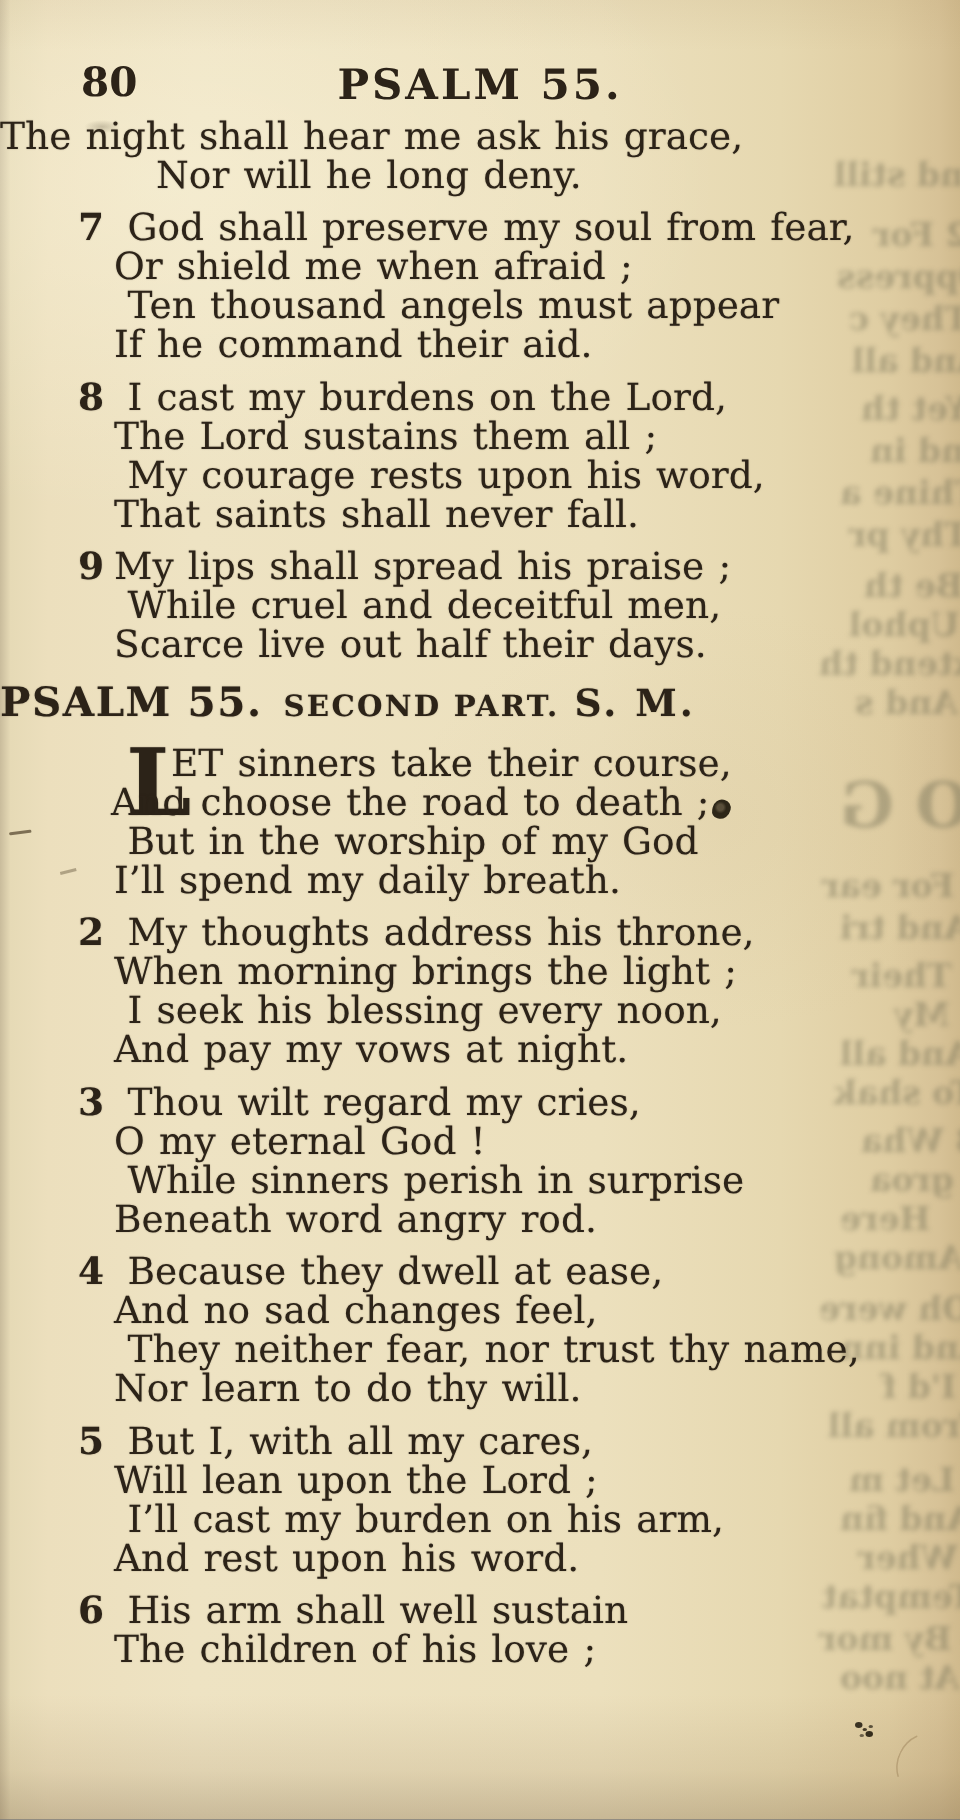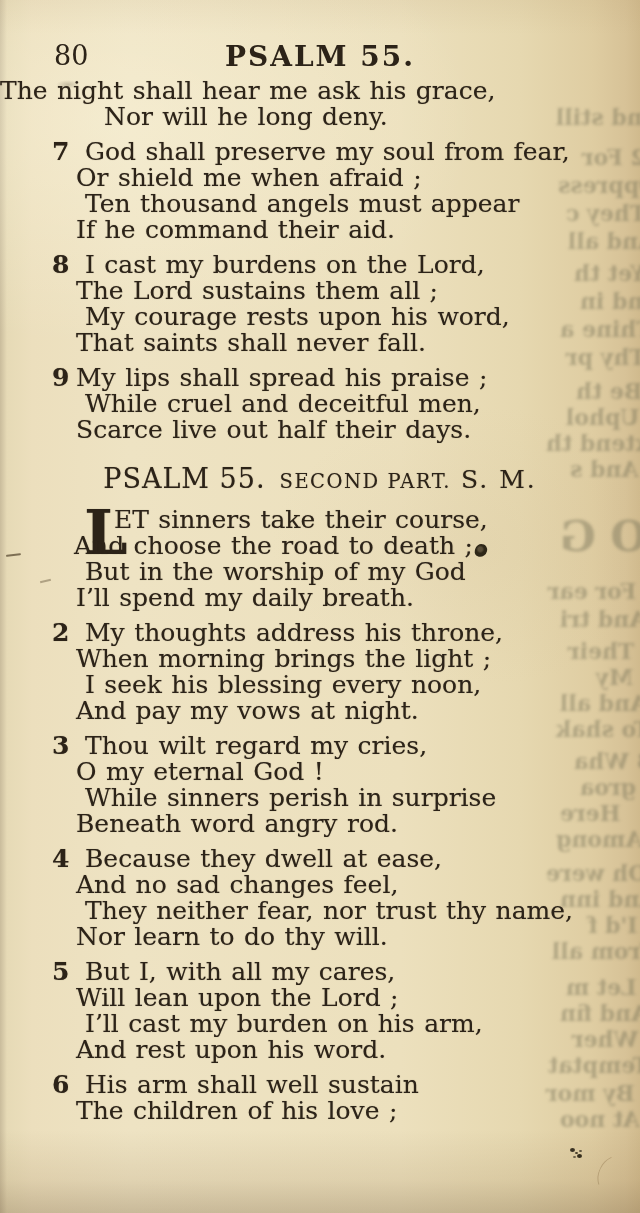--- a/index.html
+++ b/index.html
@@ -6,31 +6,31 @@
   .page{
     position:relative;width:640px;height:1213px;overflow:hidden;
     font-family:"DejaVu Serif","Liberation Serif",serif;
     color:#2c2318;
     background:
       radial-gradient(ellipse 520px 320px at 18% 10%, rgba(255,250,228,0.38), transparent 70%),
       radial-gradient(ellipse 300px 200px at 75% 45%, rgba(210,190,150,0.18), transparent 70%),
       linear-gradient(180deg, rgba(170,140,95,0.10) 0, rgba(0,0,0,0) 34px, rgba(0,0,0,0) 1130px, rgba(140,110,70,0.14) 1180px, rgba(115,90,58,0.30) 1213px),
       linear-gradient(90deg,#c9bc9c 0,#e6dab6 7px,#ecdfbd 32px,#eee3c3 130px,#ece0bd 400px,#e6d8b0 520px,#dfcda2 592px,#d7c297 626px,#d0ba8d 640px);
   }
-  .page-number{position:absolute;left:54px;top:40px;font-size:27px;font-weight:normal;z-index:2;}
+  .page-number{position:absolute;left:54px;top:40px;font-size:27px;font-weight:bold;z-index:2;}
   .running-title{position:absolute;left:0;right:0;top:40px;text-align:center;font-size:28px;font-weight:bold;letter-spacing:2px;z-index:2;white-space:nowrap;}
   .text-body{position:absolute;top:78px;left:0;right:0;z-index:2;text-shadow:0 0 1px rgba(44,35,24,0.38);}
   .stanza{position:relative;margin-bottom:9px;}
   .line{position:relative;white-space:nowrap;line-height:26px;font-size:25px;word-spacing:1.5px;}
   .ind-c1{}  .ind-c2{padding-left:104px;}
   .ind-1{padding-left:85px;}   .ind-2{padding-left:76px;}
   .ind-dc1{padding-left:114px;}.ind-dc2{padding-left:74px;}
   .vnum{position:absolute;left:52px;top:0;font-weight:bold;}
   .dropcap{position:absolute;left:84px;top:2px;font-size:62px;line-height:48px;font-weight:bold;}
-  .part-heading{margin:21px 0 9px;text-align:center;font-weight:normal;white-space:nowrap;line-height:30px;}
+  .part-heading{margin:11px 0 9px;font-weight:bold;white-space:nowrap;line-height:30px;}
   .ph-main{font-size:27px;letter-spacing:1px;}
   .ph-small{font-size:19.5px;letter-spacing:1.5px;margin:0 10px 0 14px;}
   .ph-meter{font-size:25px;letter-spacing:2px;}
   .ink-blot{display:inline-block;width:12px;height:13px;margin-left:2px;vertical-align:-3px;
     background:radial-gradient(circle at 42% 42%, #5a4f3a 0 2px, #2e2718 4px 70%, rgba(46,39,24,0.85));
     border-radius:54% 46% 60% 40%;transform:rotate(12deg);}
   .ghost-layer{position:absolute;inset:0;z-index:1;}
   .ghost{position:absolute;transform:scaleX(-1);filter:blur(1.6px);font-weight:bold;
     color:rgba(128,122,94,0.50);white-space:nowrap;line-height:1;}
   .marks{position:absolute;inset:0;z-index:3;pointer-events:none;}

